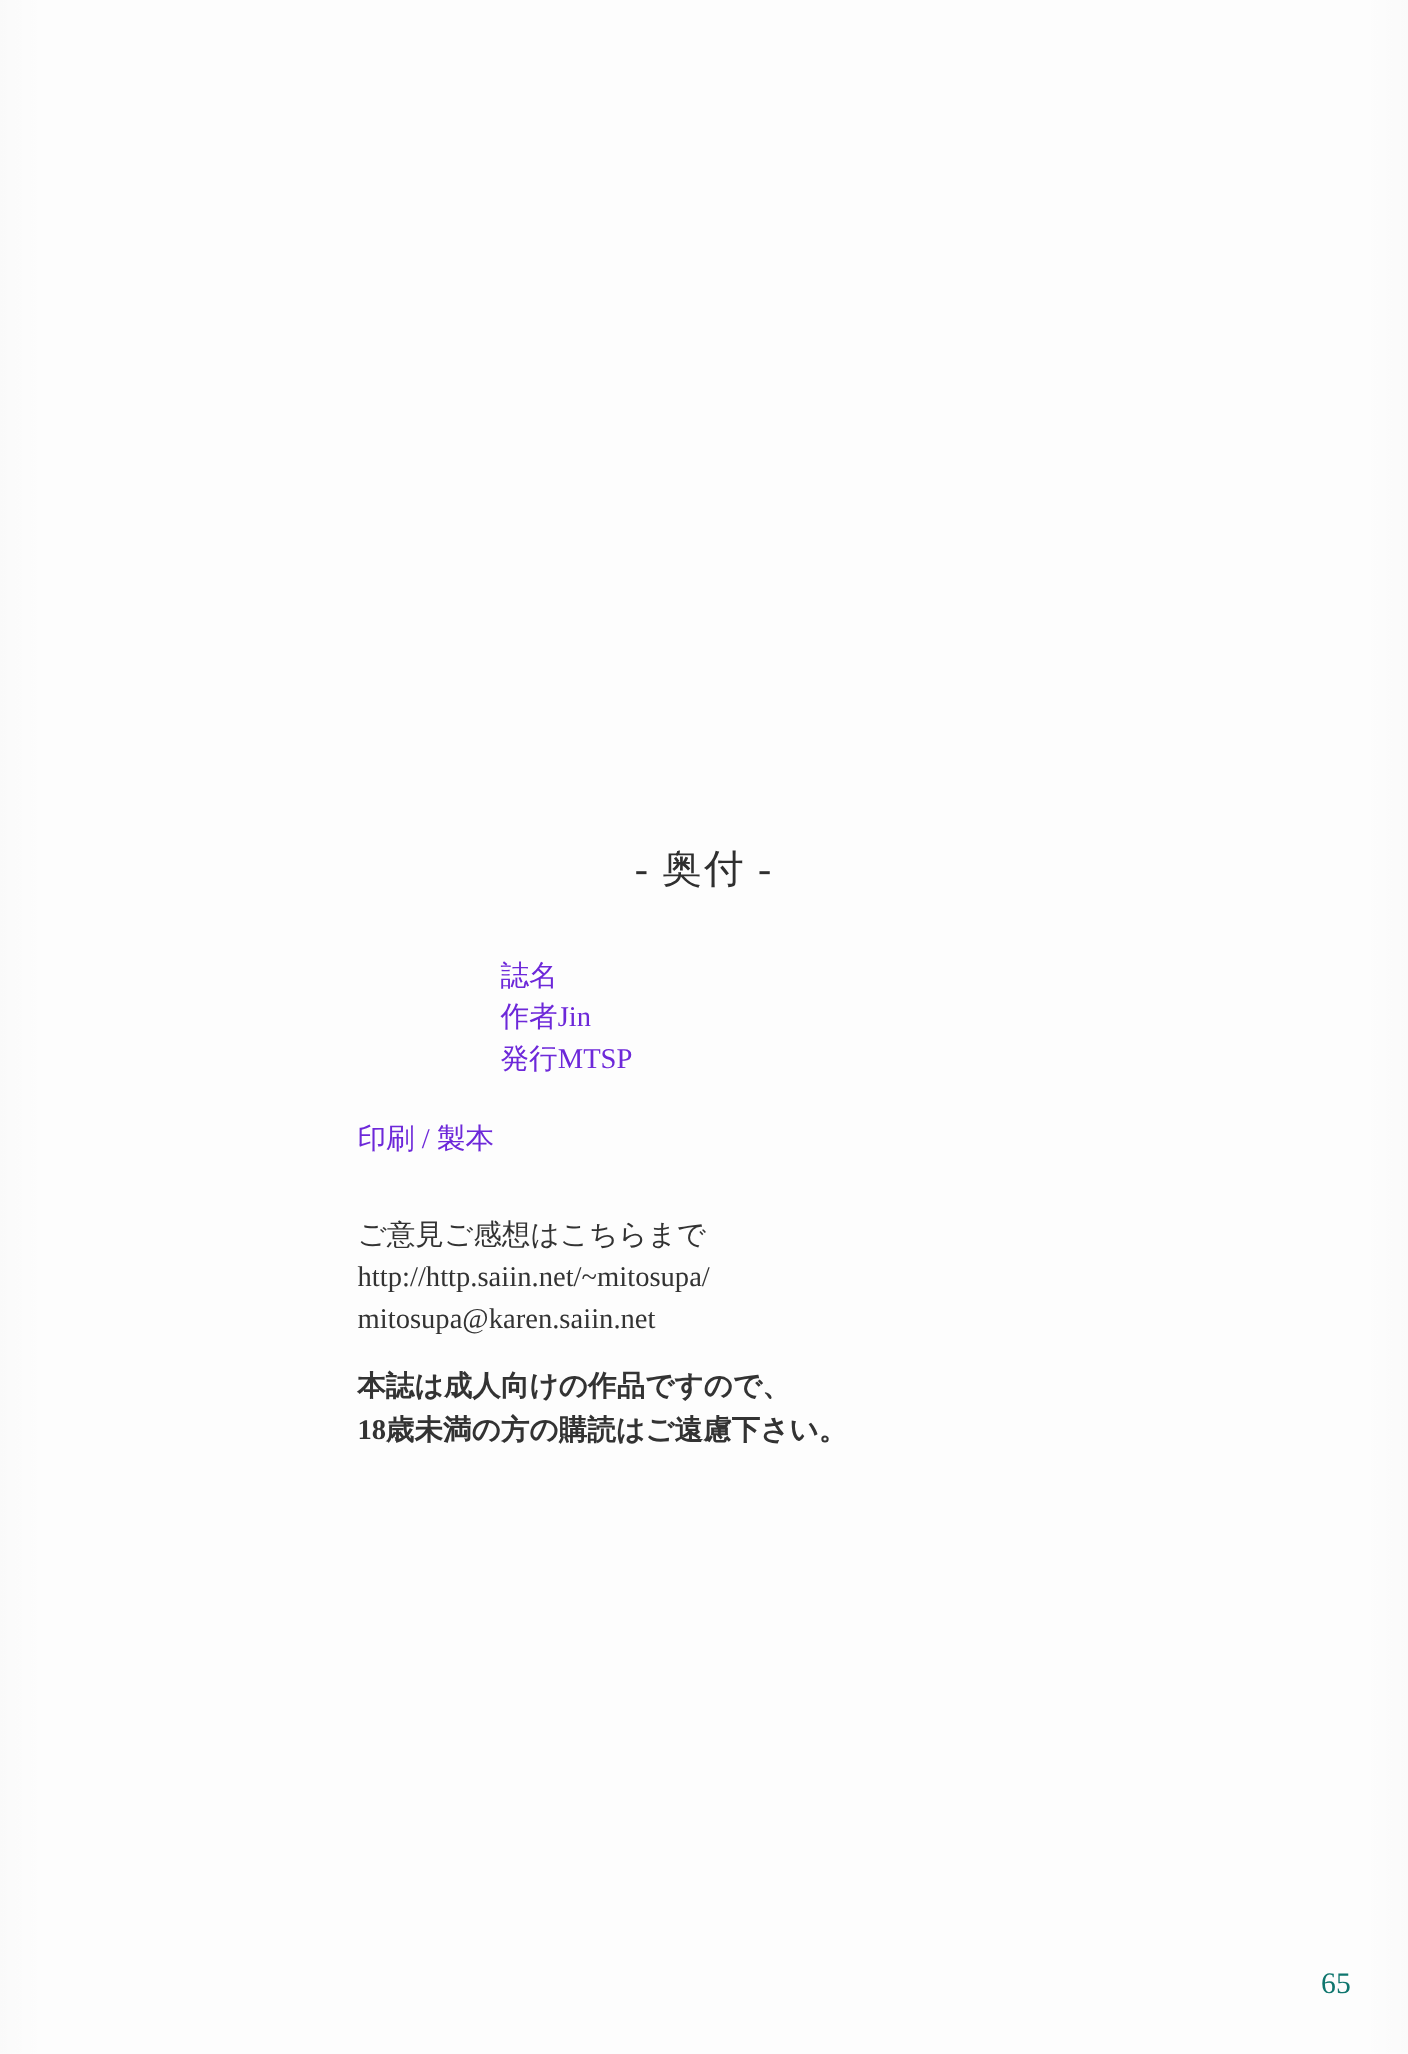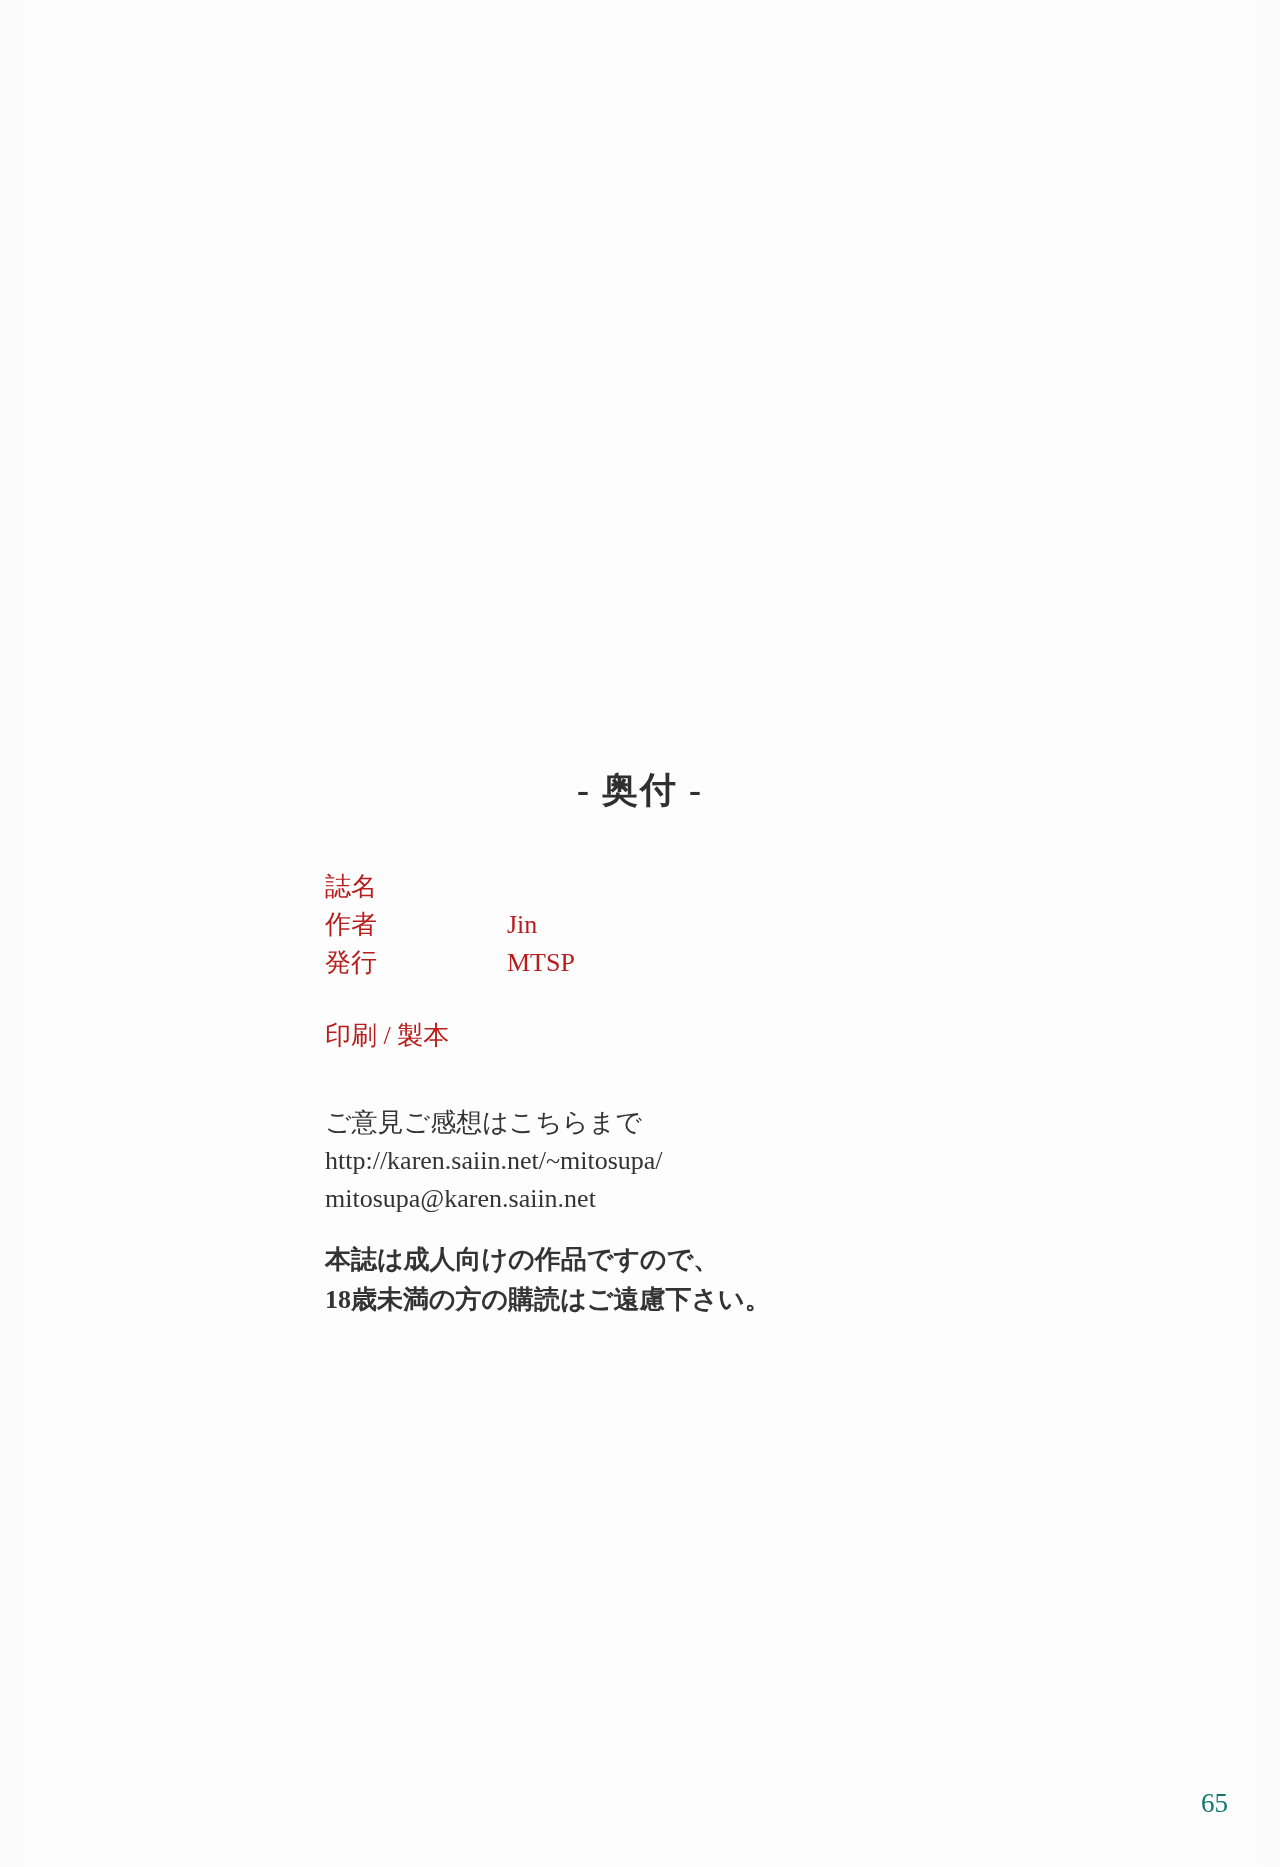--- a/index.html
+++ b/index.html
@@ -33,30 +33,31 @@
 
   .colophon-title {
     position: absolute;
     left: 0;
     right: 0;
     top: 766px;
     text-align: center;
     font-size: 36px;
     letter-spacing: 2px;
     color: #2f2f2f;
-    font-weight: 700;
+    font-weight: 400;
   }
 
   .info-block {
     position: absolute;
     left: 325px;
     top: 868px;
     font-size: 26px;
     line-height: 38px;
-    color: #b91c1c;
+    color: #6d28d9;
+    text-align: right;
   }
   .info-row {
     display: flex;
     align-items: baseline;
   }
   .info-label {
     width: 182px;
     flex: 0 0 182px;
     white-space: nowrap;
   }
@@ -128,21 +129,21 @@
 
 
     <div class="info-row">
       <span class="info-label wide">印刷 / 製本</span>
     </div>
 
   </div>
 
   <div class="contact-block">
     <div class="contact-line">ご意見ご感想はこちらまで</div>
-    <div class="contact-line">http://karen.saiin.net/~mitosupa/</div>
+    <div class="contact-line">http://http.saiin.net/~mitosupa/</div>
     <div class="contact-line">mitosupa@karen.saiin.net</div>
   </div>
 
   <div class="notice-block">
     <div class="notice-line">本誌は成人向けの作品ですので、</div>
     <div class="notice-line">18歳未満の方の購読はご遠慮下さい。</div>
   </div>
 
   <div class="page-number">65</div>
 

